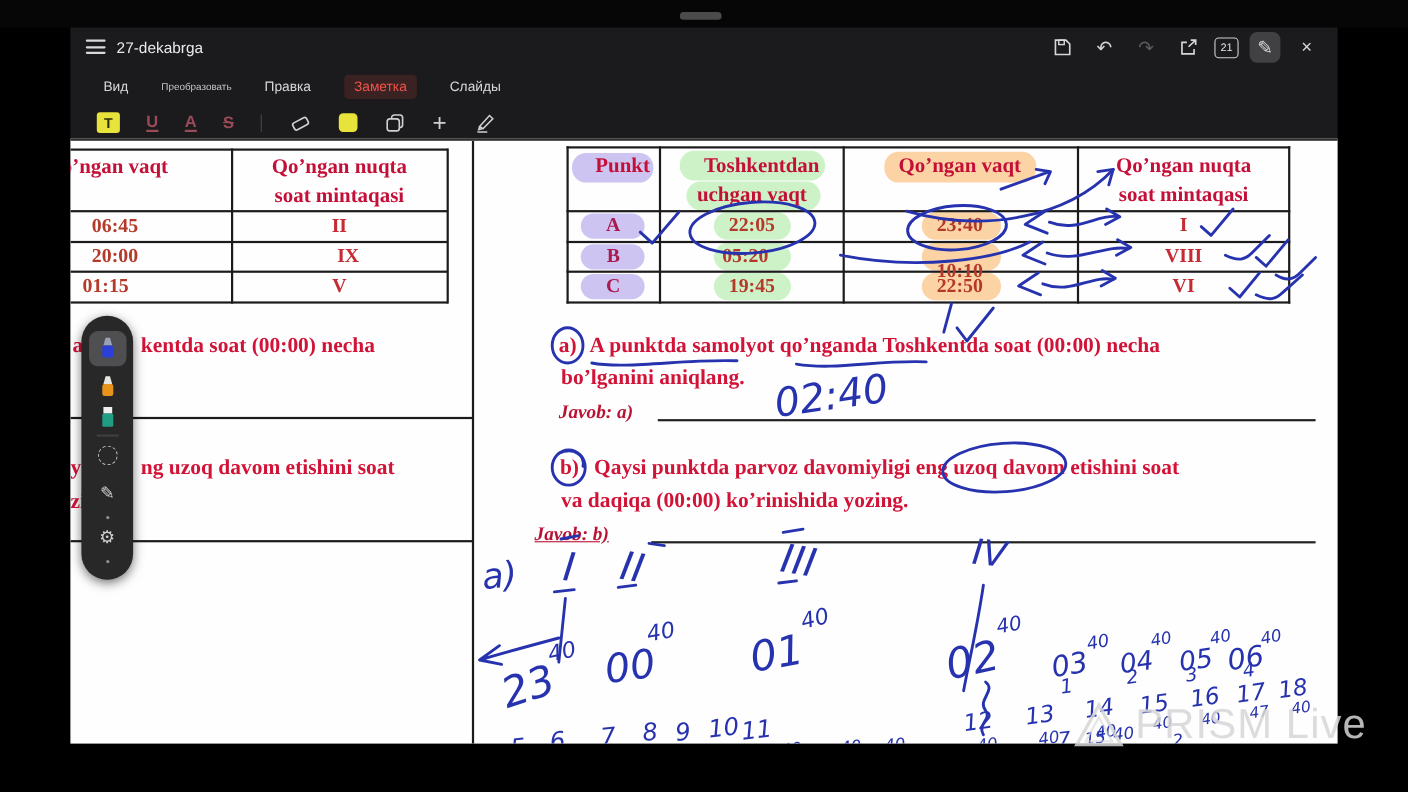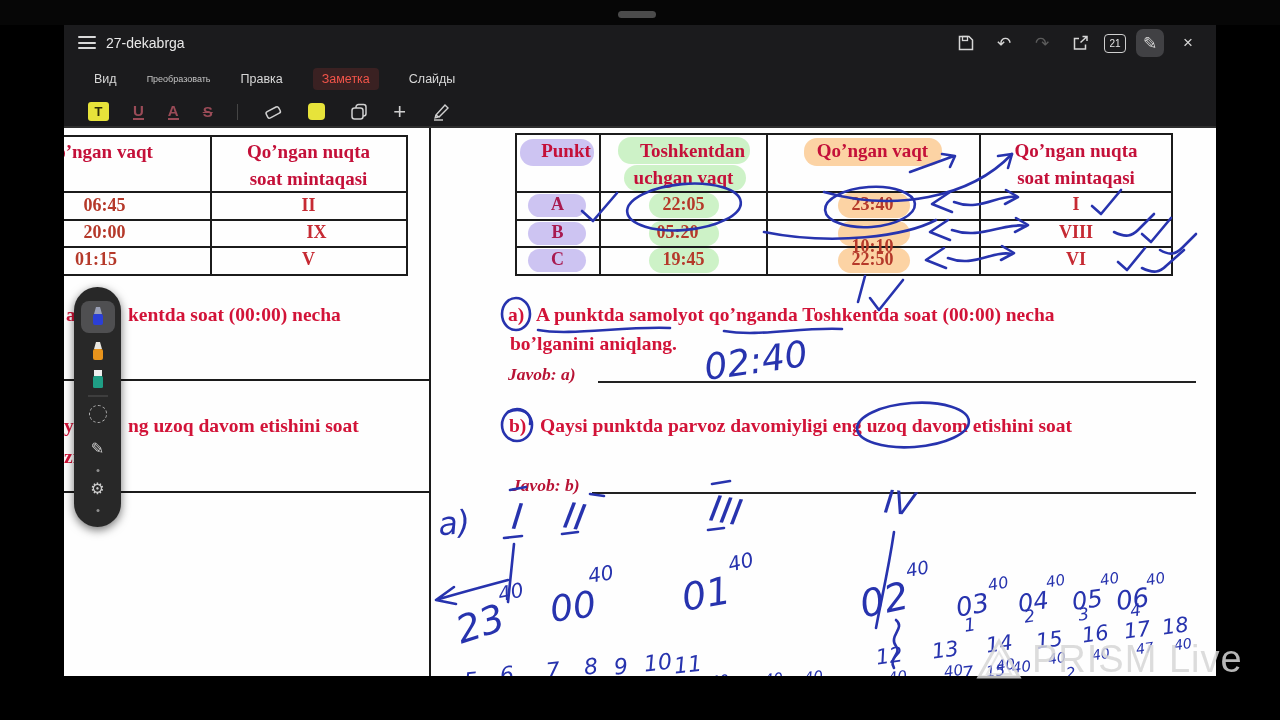--- a/index.html
+++ b/index.html
@@ -243,21 +243,22 @@
     <div class="doc rom cell" style="left:915px;top:121px;width:194px;">VI</div>
 
     <div class="doc qtext" style="left:444px;top:176px;">a)</div>
     <div class="doc qtext" style="left:472px;top:176px;">A punktda samolyot qo’nganda Toshkentda soat (00:00) necha</div>
     <div class="doc qtext" style="left:446px;top:205px;">bo’lganini aniqlang.</div>
     <div class="doc javob" style="left:444px;top:236px;">Javob: a)</div>
     <div class="ansline" style="left:534px;top:253px;width:598px;"></div>
 
     <div class="doc qtext" style="left:445px;top:287px;">b)</div>
     <div class="doc qtext" style="left:476px;top:287px;">Qaysi punktda parvoz davomiyligi eng uzoq davom etishini soat</div>
-    <div class="doc javob" style="left:448px;top:347px;">Javob: b)</div>
+    <div class="doc qtext" style="left:446px;top:317px;">va daqiqa (00:00) ko’rinishida yozing.</div>
+    <div class="doc javob" style="left:422px;top:347px;text-decoration:underline;">Javob: b)</div>
     <div class="ansline" style="left:528px;top:364px;width:604px;"></div>
 
     <svg class="ink-svg" width="1152" height="550" viewBox="0 0 1152 550" stroke="#2733ae" stroke-width="2.6" fill="none" stroke-linecap="round" stroke-linejoin="round">
       <ellipse cx="620" cy="79" rx="57" ry="23" transform="rotate(-5 620 79)"></ellipse>
       <path d="M518,83 l11,10 l24,-28"></path>
       <ellipse cx="806" cy="79" rx="45" ry="20" transform="rotate(-4 806 79)"></ellipse>
       <path d="M700,104 C770,118 842,108 872,92"></path>
       <path d="M760,64 C830,84 906,70 948,26"></path>
       <path d="M934,28 l14,-2 l-4,14"></path>
       <path d="M846,44 L890,28 M878,26 l13,2 l-5,11"></path>

